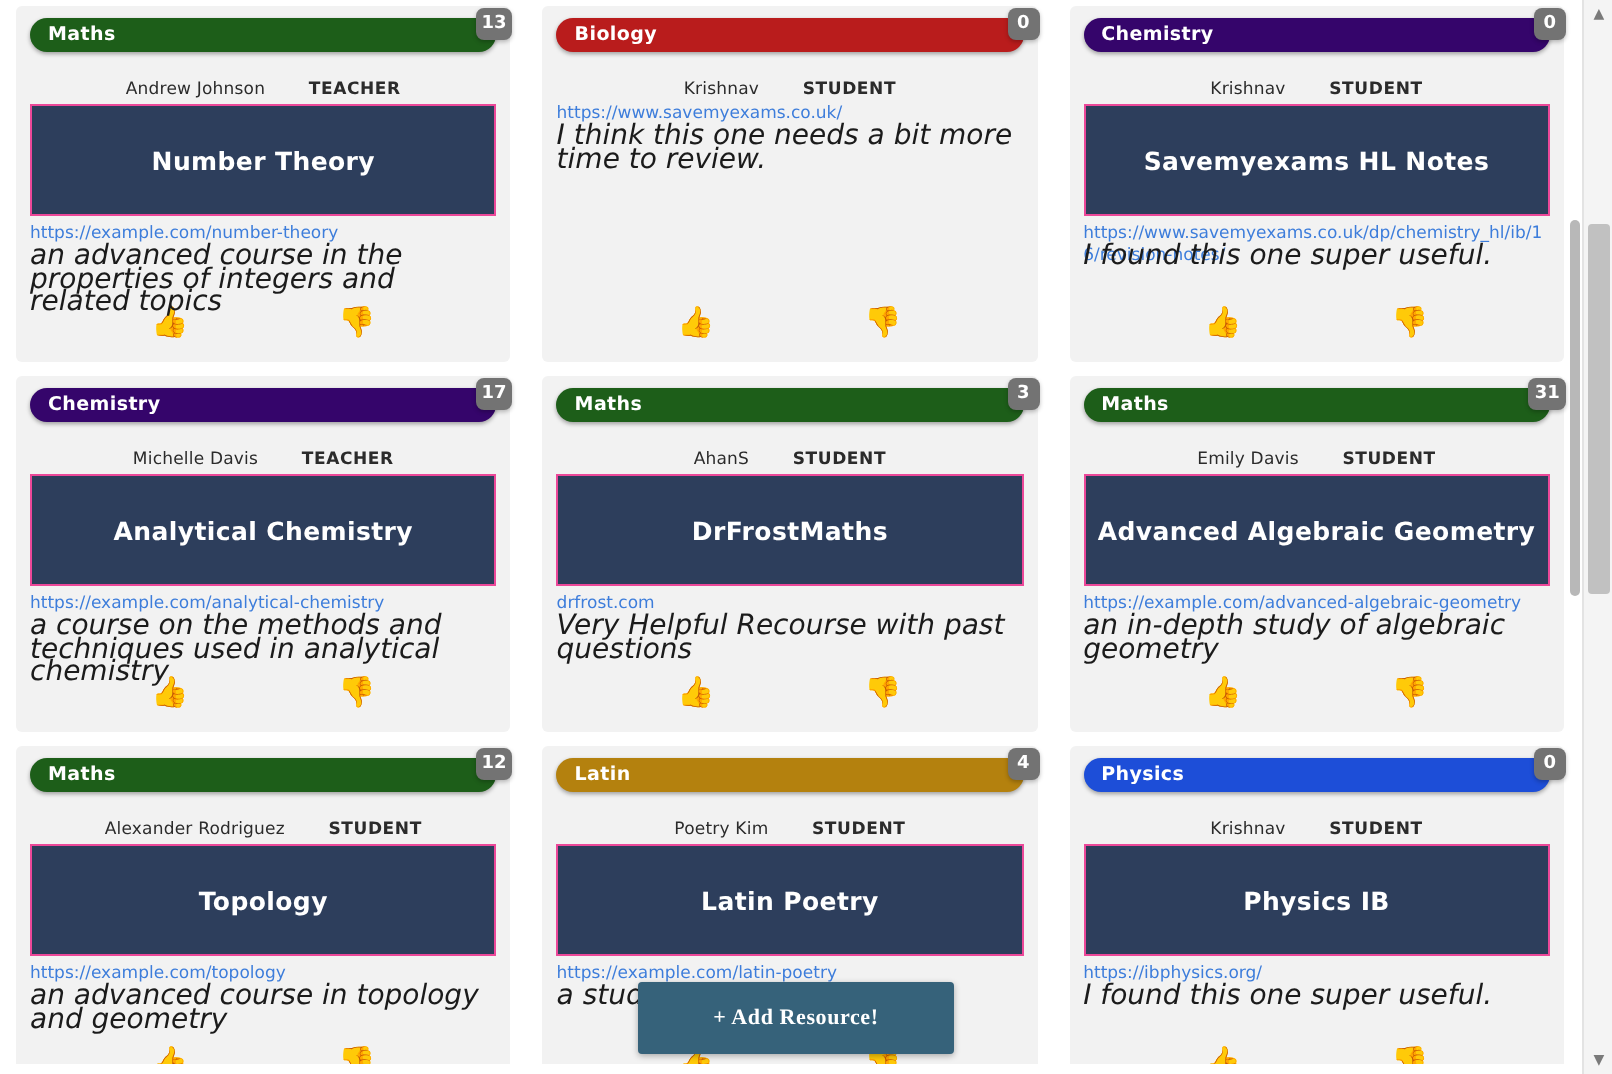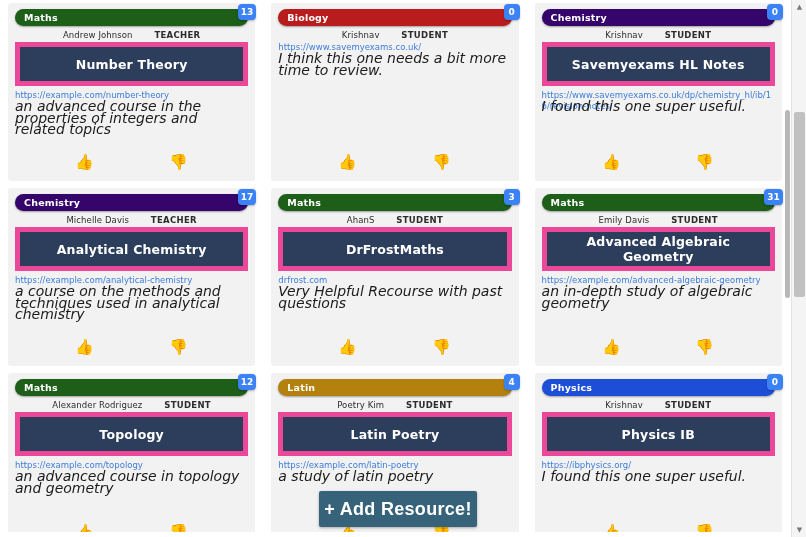--- a/index.html
+++ b/index.html
@@ -46,21 +46,21 @@
     height: 178px;
     background: #f2f2f2;
     border-radius: 3px;
     padding: 6px 7px 0 7px;
     overflow: visible;
   }
 
   .tag-wrap {
     position: relative;
     height: 17px;
-    margin-bottom: 2px;
+    margin-bottom: 12px;
   }
 
   .tag {
     display: block;
     height: 17px;
     line-height: 17px;
     border-radius: 9px;
     color: #ffffff;
     font-size: 9.5px;
     font-weight: 600;
@@ -72,21 +72,21 @@
   }
 
   .badge {
     position: absolute;
     right: -8px;
     top: -5px;
     min-width: 16px;
     height: 16px;
     line-height: 16px;
     text-align: center;
-    background: #3b82f6;
+    background: #737373;
     color: #ffffff;
     font-size: 9px;
     font-weight: 700;
     border-radius: 4px;
     padding: 0 3px;
     box-shadow: 0 1px 2px rgba(0,0,0,0.25);
     z-index: 5;
   }
 
   .author {
@@ -98,23 +98,23 @@
     letter-spacing: 0.1px;
   }
   .author .role {
     font-weight: 700;
     letter-spacing: 0.3px;
     margin-left: 19px;
   }
 
   .thumb {
     width: 100%;
-    height: 44px;
+    height: 56px;
     background: #2d3e5c;
-    border: 5px solid #ec4899;
+    border: 1px solid #ec4899;
     display: flex;
     align-items: center;
     justify-content: center;
     margin-bottom: 4px;
   }
   .thumb-title {
     color: #ffffff;
     font-size: 12.5px;
     font-weight: 700;
     text-align: center;
@@ -167,22 +167,22 @@
   #add-resource {
     position: absolute;
     left: 319px;
     top: 491px;
     width: 158px;
     height: 36px;
     background: #36627a;
     color: #ffffff;
     border: none;
     border-radius: 2px;
-    font-family: Liberation Sans, sans-serif;
-    font-size: 18px;
+    font-family: Liberation Serif, serif;
+    font-size: 11px;
     font-weight: 700;
     letter-spacing: 0.3px;
     cursor: pointer;
     z-index: 40;
     box-shadow: 0 1px 3px rgba(0,0,0,0.3);
   }
 
   
   #scrollbar-track {
     position: absolute;

